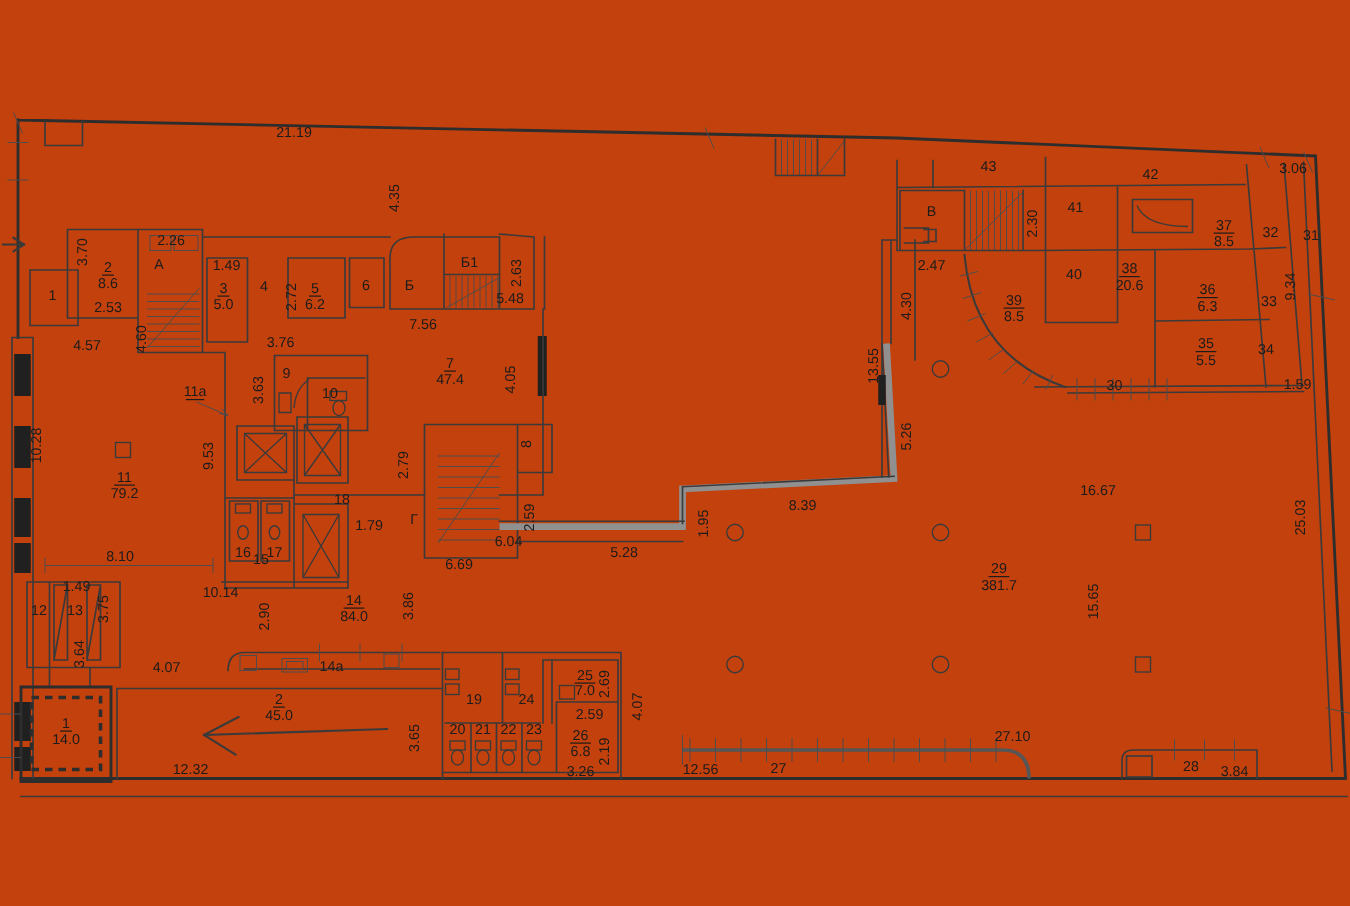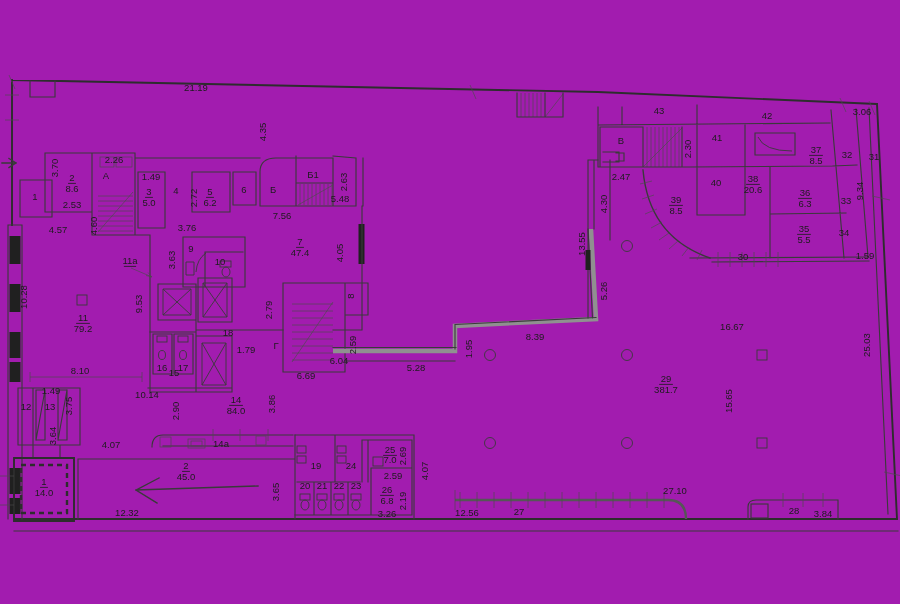--- a/index.html
+++ b/index.html
@@ -1,16 +1,16 @@
 <!DOCTYPE html>
 <html><head>
 <meta charset="utf-8">
 <style>
   html,body{margin:0;padding:0;background:#ffffff;}
-  #stage{position:relative;width:900px;height:604px;background:#a21caf;overflow:hidden;
+  #stage{position:relative;width:900px;height:604px;background:#c2410c;overflow:hidden;
          font-family:"Liberation Sans",sans-serif;text-align:right;}
   svg{position:absolute;left:0;top:0;}
   .w1{stroke:#3a3a3a;stroke-width:1.1;fill:none;stroke-linecap:square;}
   .w14{stroke:#3a3a3a;stroke-width:1.4;fill:none;stroke-linecap:square;}
   .w2{stroke:#2d2d2d;stroke-width:1.9;fill:none;stroke-linecap:square;}
   .w05{stroke:#4c4c4c;stroke-width:0.65;fill:none;}
   .wg{stroke:#909090;stroke-width:4.5;fill:none;}
   .w27{stroke:#565656;stroke-width:2.4;fill:none;}
   .fix{stroke:#3a3a3a;stroke-width:0.9;fill:none;}
   .blk{fill:#202020;stroke:none;}

